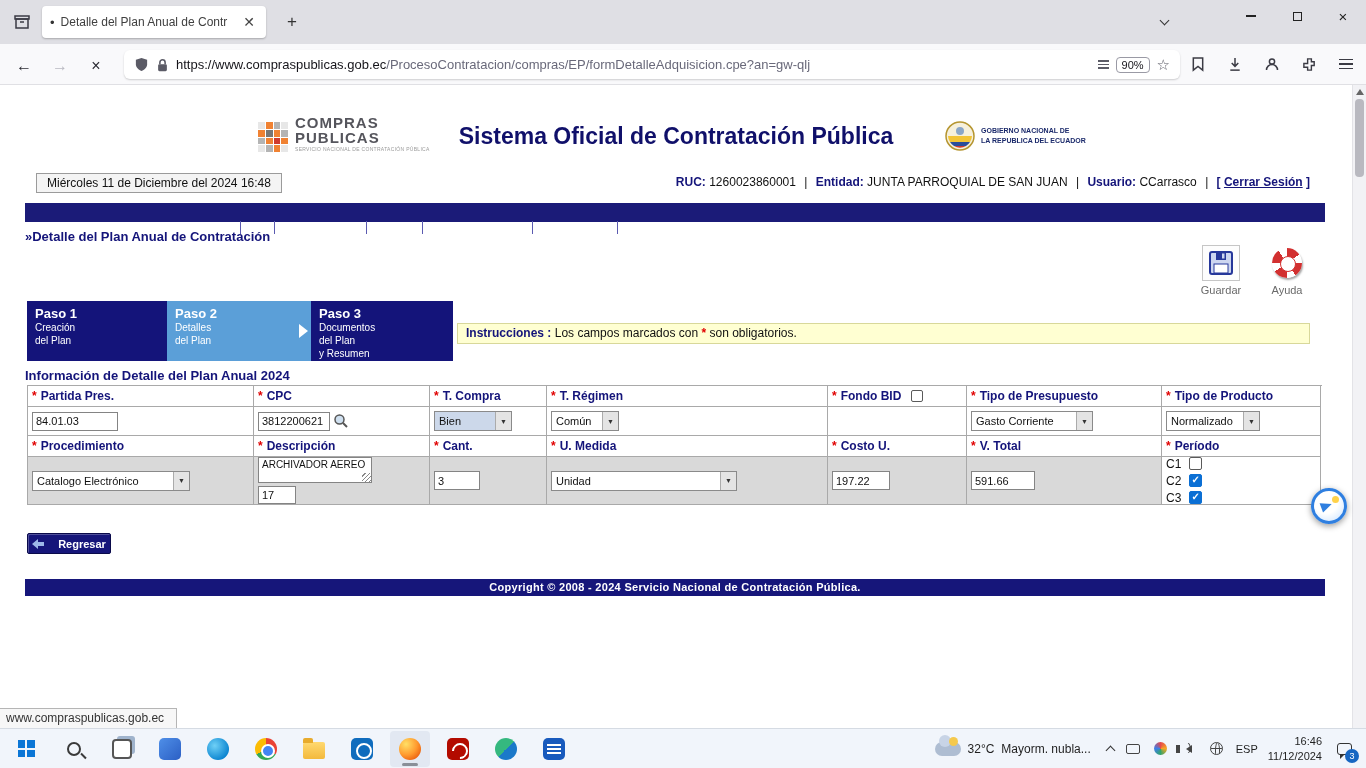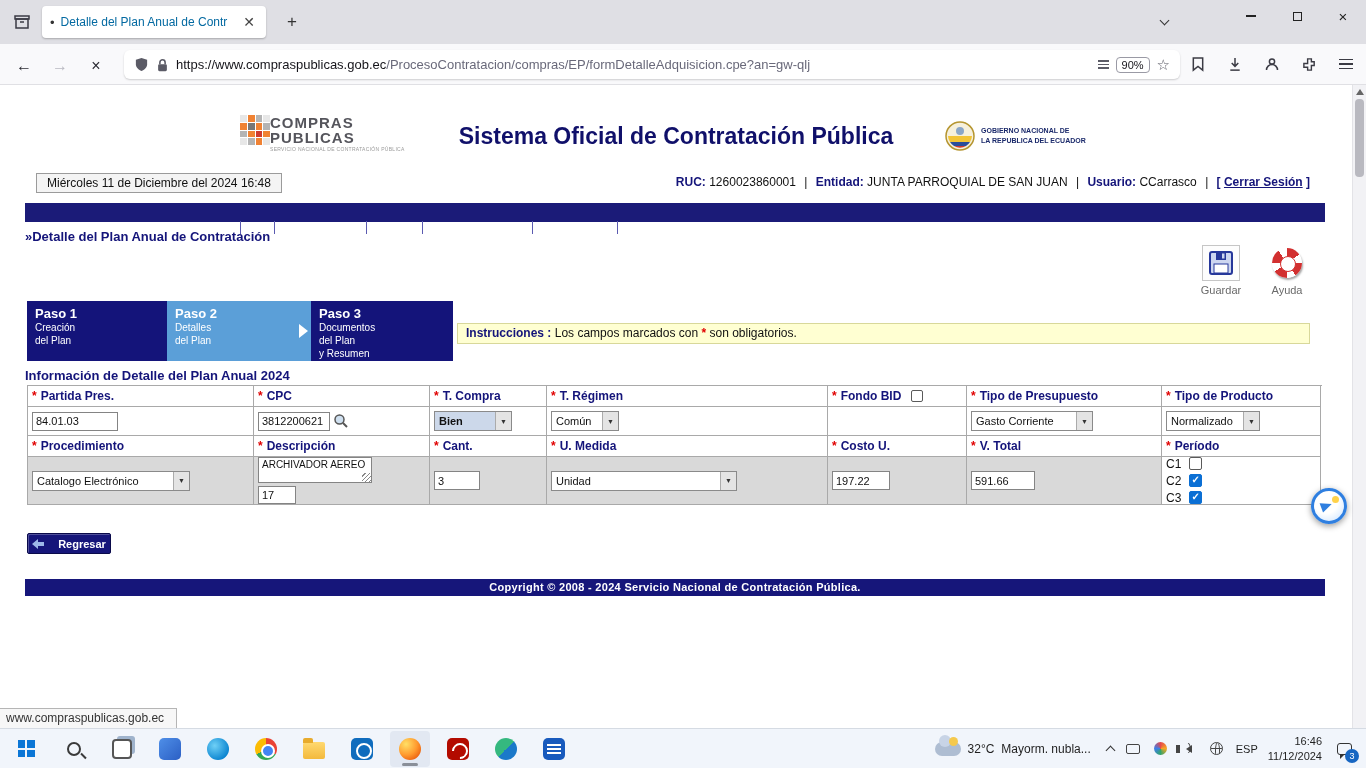--- a/index.html
+++ b/index.html
@@ -4,21 +4,21 @@
 <style>
   * { box-sizing: border-box; }
   body { margin:0; width:1366px; height:768px; font-family:"Liberation Sans",sans-serif; background:#fff; overflow:hidden; }
   .screen { position:relative; width:1366px; height:768px; background:#fff; }
 
   
   .tabbar { position:absolute; top:0; left:0; width:1366px; height:44px; background:#dfdfe4; }
   .lib-btn { position:absolute; left:8px; top:8px; width:28px; height:28px; border-radius:4px; display:flex; align-items:center; justify-content:center; }
   .tab { position:absolute; left:42px; top:6px; width:224px; height:32px; background:#fff; border-radius:4px; box-shadow:0 1px 2px rgba(0,0,0,.25); display:flex; align-items:center; padding:0 8px; gap:6px; }
   .tab-dot { color:#333; font-size:13px; }
-  .tab-title { flex:1; font-size:12px; color:#0369a1; white-space:nowrap; overflow:hidden; }
+  .tab-title { flex:1; font-size:12px; color:#404040; white-space:nowrap; overflow:hidden; }
   .tab-close { font-size:14px; color:#444; line-height:1; padding:1px 3px; border-radius:3px; }
   .newtab-btn { position:absolute; left:280px; top:10px; width:24px; height:24px; display:flex; align-items:center; justify-content:center; font-size:17px; color:#333; border-radius:4px; }
   .alltabs-btn { position:absolute; right:190px; top:12px; width:24px; height:20px; display:flex; align-items:center; justify-content:center; }
   .chev-down { width:7px; height:7px; border-right:1.6px solid #333; border-bottom:1.6px solid #333; transform:rotate(45deg); margin-top:-3px; }
   .winctl { position:absolute; right:0; top:0; height:32px; display:flex; }
   .win-btn { width:46px; height:32px; display:flex; align-items:center; justify-content:center; color:#222; }
   .ic-min { width:10px; height:1.4px; background:#222; }
   .ic-max { width:9px; height:9px; border:1.3px solid #222; }
   .ic-close { font-size:15px; line-height:1; }
 
@@ -38,21 +38,21 @@
   .burger { display:flex; flex-direction:column; gap:3px; }
   .burger i { width:14px; height:1.6px; background:#3b3b44; }
 
   
   .viewport { position:absolute; top:85px; left:0; width:1366px; height:643px; background:#fff; overflow:hidden; }
   .scrollbar { position:absolute; right:0; top:0; width:14px; height:643px; background:#f2f2f5; border-left:1px solid #e3e3e7; }
   .sb-up { position:absolute; top:4px; left:3px; width:0; height:0; border-left:4px solid transparent; border-right:4px solid transparent; border-bottom:6px solid #666; }
   .sb-thumb { position:absolute; top:14px; left:2px; width:9px; height:78px; background:#b9b9c0; border-radius:4px; }
 
   
-  .cp-logo { position:absolute; left:240px; top:30px; display:flex; align-items:flex-start; }
+  .cp-logo { position:absolute; left:258px; top:30px; display:flex; gap:7px; align-items:flex-end; }
   .mosaic { width:30px; height:30px; display:grid; grid-template:repeat(4,1fr)/repeat(4,1fr); gap:1px; }
   .mosaic i { display:block; }
   .mo { background:#f08233; } .mr { background:#cf3b2f; } .mg { background:#b4b4b4; } .md { background:#777; } .mw { background:#e7e7e7; }
   .cp-logo-txt { line-height:1; }
   .cp-l1, .cp-l2 { font-size:15px; font-weight:bold; color:#55555c; letter-spacing:1px; }
   .cp-tag { font-size:5px; color:#9a9a9a; margin-top:2px; letter-spacing:.3px; }
   .site-title { position:absolute; left:0; top:38px; width:1352px; text-align:center; font-size:23px; font-weight:bold; color:#10106a; }
   .gov-logo { position:absolute; left:945px; top:36px; display:flex; gap:6px; align-items:center; }
   .gov-txt { font-size:7px; font-weight:bold; color:#1b2a6b; line-height:1.4; }
 
@@ -94,21 +94,21 @@
   .tc { border-right:1px solid #a9a9a9; border-bottom:1px solid #a9a9a9; padding:0 4px; display:flex; align-items:center; }
   .th { height:21px; font-weight:bold; font-size:12px; color:#14147a; background:#fff; gap:4px; }
   .th .star { color:#e00000; }
   .d1 { height:29px; background:#fff; gap:3px; }
   .d2 { height:48px; background:#d9d9d9; gap:3px; }
   .d2.white { background:#fff; }
   .inp { height:19px; border:1px solid #848484; font-size:11px; font-family:inherit; padding:0 3px; background:#fff; color:#111; }
   .sel { display:inline-flex; align-items:center; height:20px; border:1px solid #8a8a8a; background:#fff; font-size:11px; cursor:pointer; }
   .sel .tx { padding:0 4px; flex:1; white-space:nowrap; overflow:hidden; color:#111; }
   .sel .ar { width:16px; align-self:stretch; background:#e4e4e4; border-left:1px solid #ababab; display:flex; align-items:center; justify-content:center; font-size:7px; color:#333; }
-  .sel.hl { background:#ccd8ea;font-weight:bold; }
+  .sel.hl { background:#ccd8ea; }
   .fta { width:114px; height:27px; border:1px solid #848484; background:#fff; font-size:10px; padding:1px 3px; position:relative; overflow:hidden; color:#111; }
   .fta .grip { position:absolute; right:0; bottom:0; width:9px; height:9px; background:repeating-linear-gradient(135deg,transparent 0 2px,#8a8a8a 2px 3px); }
   .desc-cell { flex-direction:column; align-items:flex-start; justify-content:center; gap:3px; }
   .periodo-cell { flex-direction:column; align-items:flex-start; justify-content:center; gap:3px; }
   .prow { display:flex; align-items:center; gap:7px; font-size:12px; color:#111; }
   .prow .plabel { width:16px; }
   .cb { width:13px; height:13px; border:1px solid #5a5a5a; border-radius:2px; background:#fff; position:relative; cursor:pointer; }
   .cb.checked { background:#0b6fd4; border-color:#0b6fd4; }
   .cb.checked::after { content:"\2713"; position:absolute; left:1.5px; top:-1.5px; color:#fff; font-size:10px; font-weight:bold; }
   .hdr-cb { width:12px; height:12px; border:1px solid #5a5a5a; border-radius:2px; background:#fff; margin-left:6px; cursor:pointer; }

